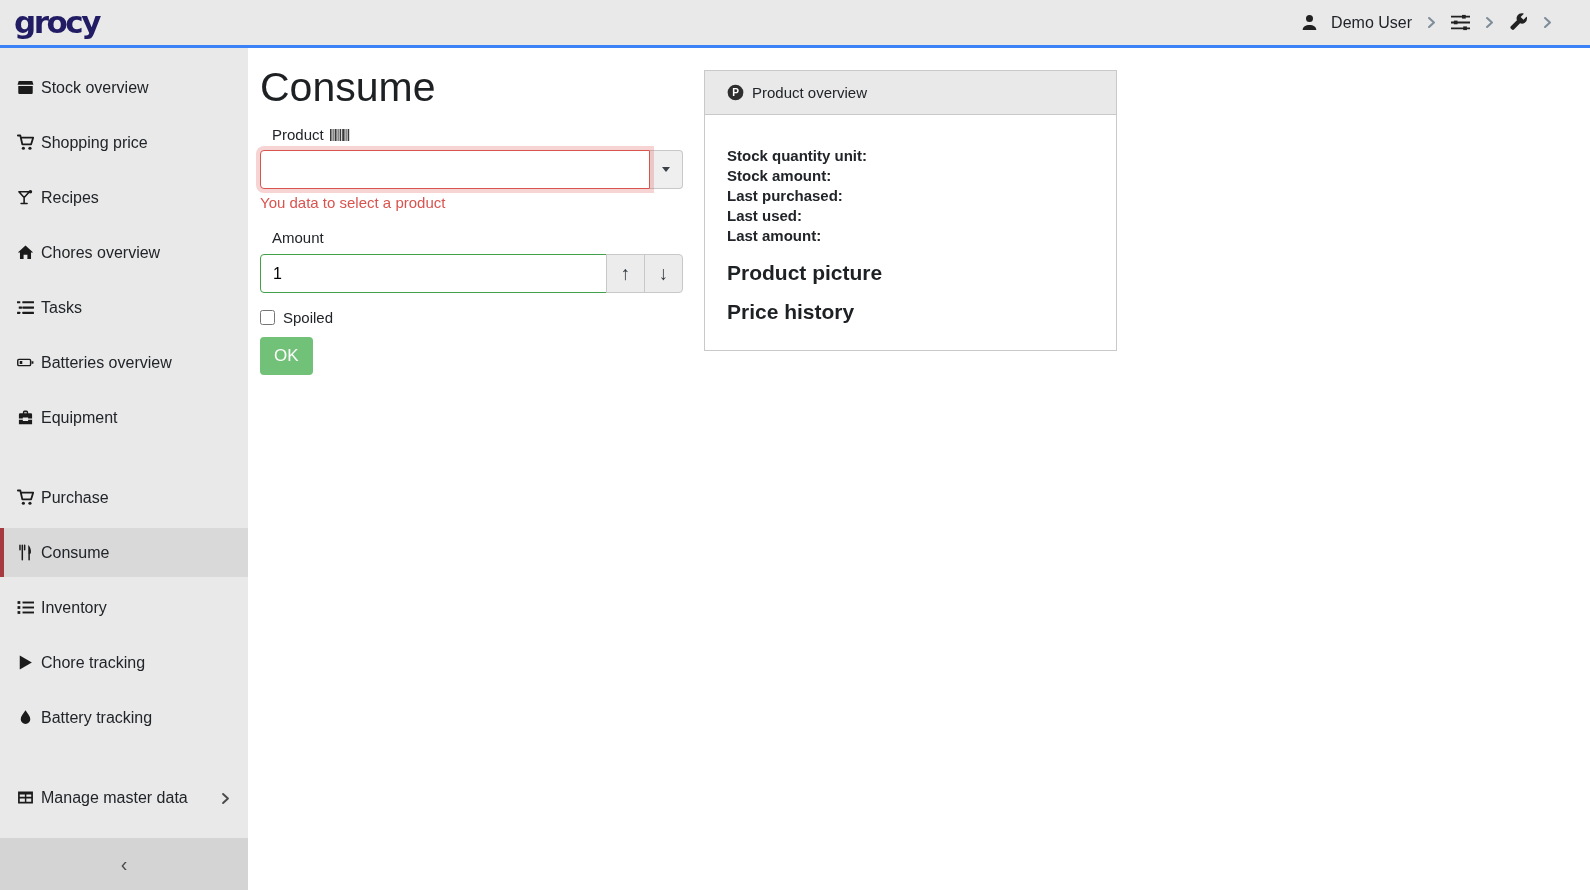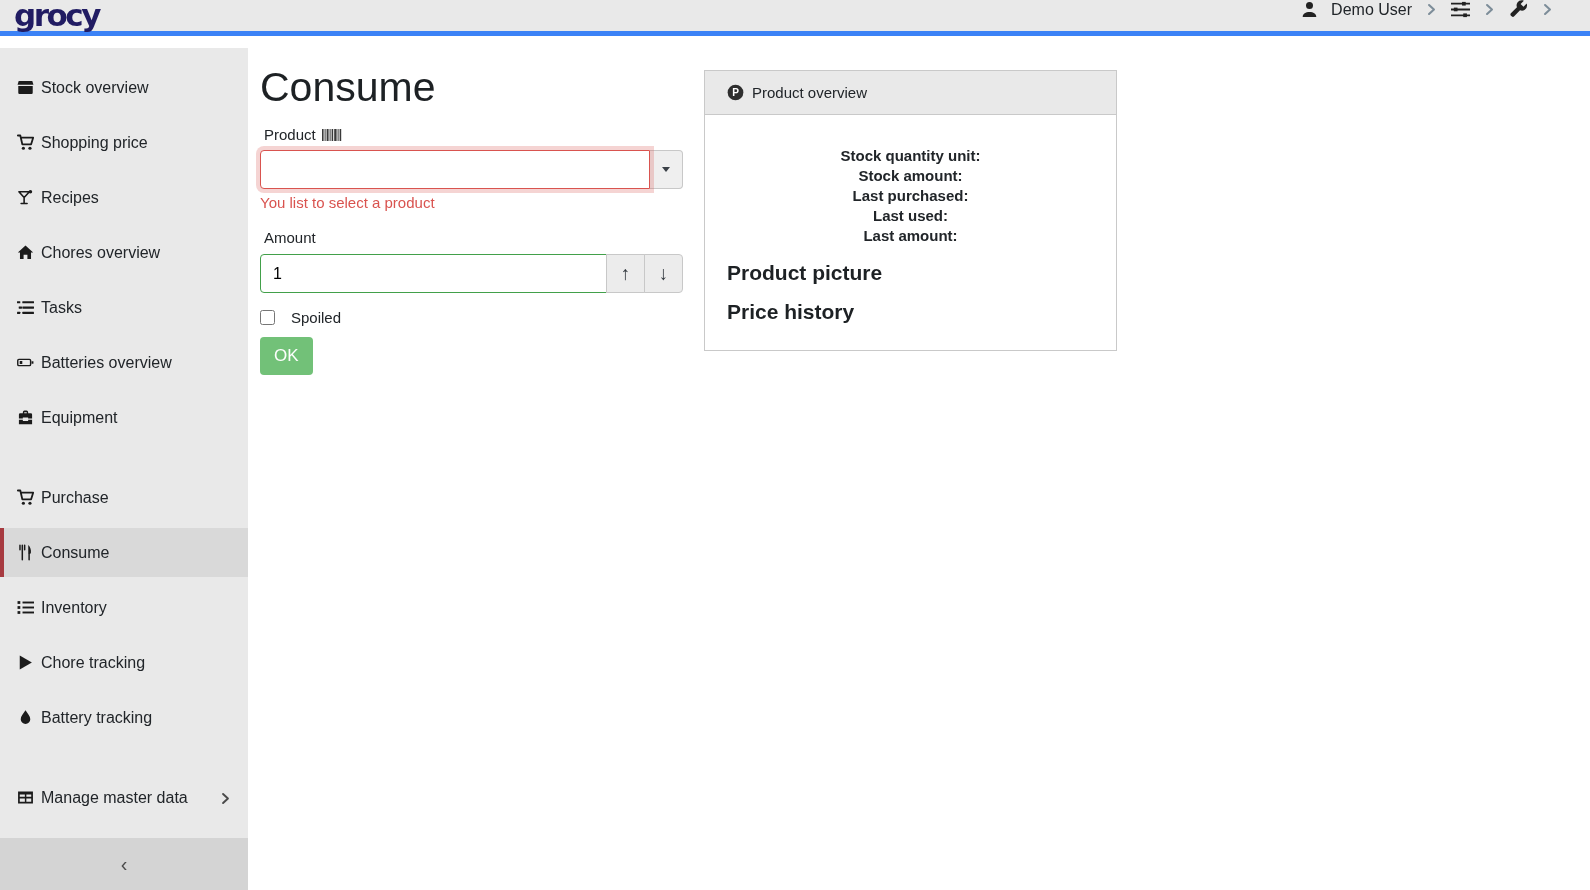--- a/index.html
+++ b/index.html
@@ -1,22 +1,22 @@
 <!DOCTYPE html>
 <html><head>
 <meta charset="utf-8">
 <style>
   * { margin:0; padding:0; box-sizing:border-box; }
   html,body { width:1590px; height:890px; overflow:hidden; background:#fff;
               font-family:"Liberation Sans","DejaVu Sans",sans-serif; color:#212529; }
 
   
-  .topbar { position:absolute; top:0; left:0; width:1590px; height:36px;
-            background:#e9e9e9; border-bottom:5px solid #3b82f6;
-            display:flex; align-items:flex-start; justify-content:space-between;
+  .topbar { position:absolute; top:0; left:0; width:1590px; height:48px;
+            background:#e9e9e9; border-bottom:3px solid #3b82f6;
+            display:flex; align-items:center; justify-content:space-between;
             padding:0 36px 0 14px; z-index:5; }
   .logo { font-family:"DejaVu Sans",sans-serif; font-weight:bold; font-size:31px;
           letter-spacing:-2.5px; color:#211c63; line-height:1; cursor:pointer; }
   .topbar-right { display:flex; align-items:center; gap:13px; font-size:16px; }
   .topbar-right svg { display:block; }
   .top-icon { width:19px; height:19px; color:#222; cursor:pointer; }
   .person-icon { width:17px; height:17px; color:#222; }
   .top-chevron { width:13px; height:13px; color:#7d8d99; cursor:pointer; }
   .user-name { color:#212529; cursor:pointer; }
 
@@ -33,21 +33,21 @@
   .nav-gap { height:25px; }
   .nav-item .item-caret { margin-left:auto; width:13px; height:13px; color:#4a4a4a; }
   .sidebar-footer { position:absolute; left:0; right:0; bottom:0; height:52px;
                     background:#d4d4d4; display:flex; align-items:center;
                     justify-content:center; font-size:20px; color:#4a4a4a; cursor:pointer; }
 
   
   .main { position:absolute; top:48px; left:248px; right:0; bottom:0; background:#fff; }
   .page-title { position:absolute; left:12px; top:16px; font-size:41px;
                 font-weight:400; color:#1d2124; }
-  .form-label { position:absolute; left:16px; font-size:15px; color:#212529;
+  .form-label { position:absolute; left:24px; font-size:15px; color:#212529;
                 display:flex; align-items:center; gap:6px; }
   .label-product { top:78px; }
   .label-amount { top:181px; }
   .barcode-icon { width:20px; height:14px; color:#3a3a3a; display:inline-block; }
 
   .product-group { position:absolute; left:12px; top:102px; width:423px; height:39px; display:flex; }
   .product-input { flex:1; height:39px; border:1px solid #d9534f; border-radius:4px 0 0 4px;
                    box-shadow:0 0 0 4px rgba(217,83,79,.25); padding:0 12px; font-size:16px;
                    outline:none; background:#fff; position:relative; z-index:1; }
   .dropdown-btn { width:33px; height:39px; background:#efefef; border:1px solid #c8c8c8;
@@ -59,36 +59,36 @@
 
   .amount-group { position:absolute; left:12px; top:206px; width:423px; height:39px; display:flex; }
   .amount-input { width:347px; height:39px; border:1px solid #42a04a; border-radius:4px 0 0 4px;
                   padding:0 12px; font-size:16px; outline:none; }
   .spin-btn { width:39px; height:39px; background:#ececec; border:1px solid #c8c8c8;
               margin-left:-1px; cursor:pointer; display:flex; align-items:center;
               justify-content:center; font-size:19px; font-weight:bold; color:#343a40; }
   .spin-btn.last { border-radius:0 4px 4px 0; }
 
   .spoiled-row { position:absolute; left:12px; top:261px; display:flex;
-                 align-items:center; gap:16px; font-size:15px; }
+                 align-items:center; gap:8px; font-size:15px; }
   .spoiled-checkbox { width:15px; height:15px; cursor:pointer; accent-color:#fff; }
 
   .ok-button { position:absolute; left:12px; top:289px; min-width:47px; height:38px;
                background:#72c178; color:#fdfefd; border:none; border-radius:4px;
                font-size:17px; padding:4px 14px; cursor:pointer;
                font-family:"Liberation Sans",sans-serif; }
 
   
   .card { position:absolute; left:456px; top:22px; width:413px; height:281px;
           background:#fff; border:1px solid #c9c9c9; }
   .card-header { height:44px; background:#e9e9e9; border-bottom:1px solid #c9c9c9;
                  display:flex; align-items:center; padding:0 22px; gap:8px; font-size:15px; }
   .p-circle-icon { width:17px; height:17px; display:block; }
   .card-body { padding:31px 22px 20px; }
-  .field-label { font-weight:bold; font-size:15px; line-height:20px; color:#212529;text-align:center; }
+  .field-label { font-weight:bold; font-size:15px; line-height:20px; color:#212529; }
   .overview-heading { font-size:21px; font-weight:700; color:#1d2124; margin-top:15px; }
 </style>
 </head>
 <body>
 
 <div class="topbar">
   <div class="logo">grocy</div>
   <div class="topbar-right">
     <span class="person-icon">
       <svg viewBox="0 0 16 16">
@@ -294,21 +294,21 @@
         </svg>
     </span>
   </div>
 
   <div class="product-group">
     <input class="product-input" type="text" value="" style="">
     <div class="dropdown-btn">
       <span class="caret-down"></span>
     </div>
   </div>
-  <div class="field-error">You list to select a product</div>
+  <div class="field-error">You data to select a product</div>
 
   <div class="form-label label-amount">
     <span>Amount</span>
   </div>
 
   <div class="amount-group">
     <input class="amount-input" type="text" value="1" style="">
     <div class="spin-btn">
       <span>↑</span>
     </div>

